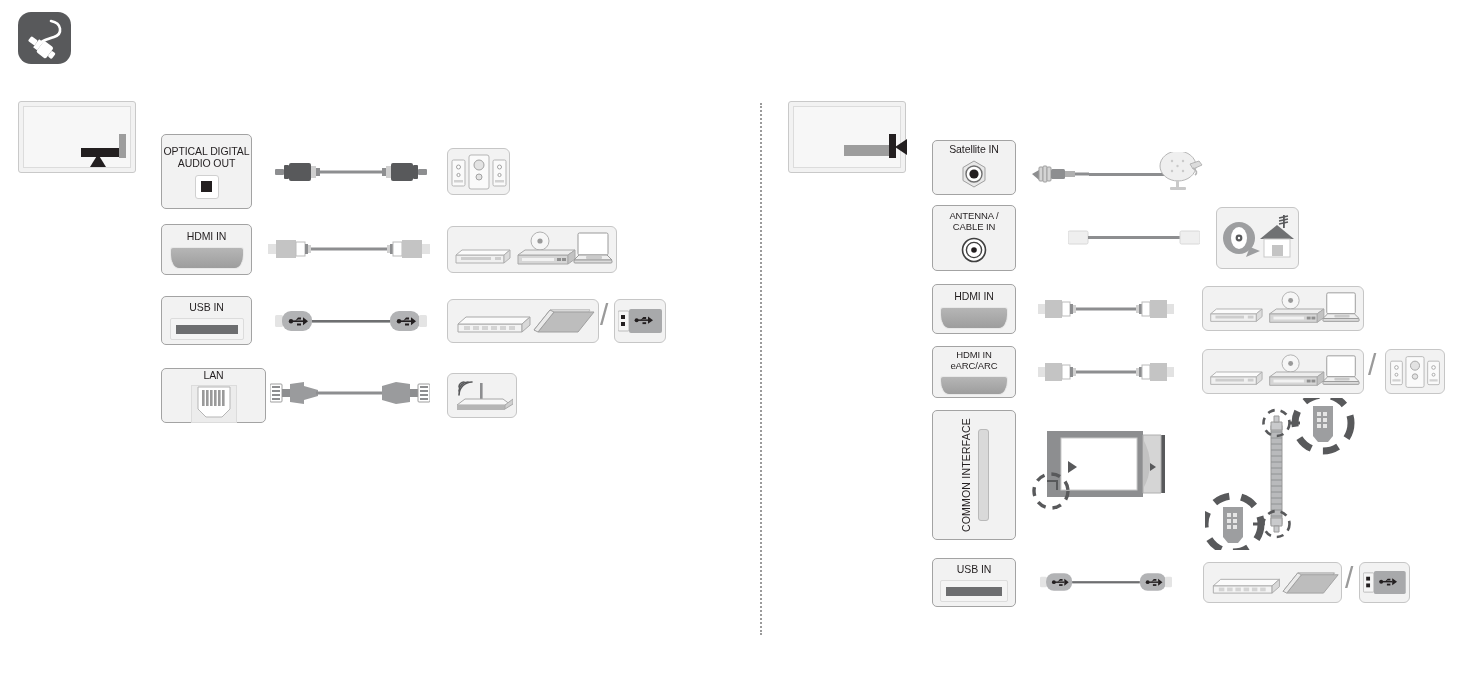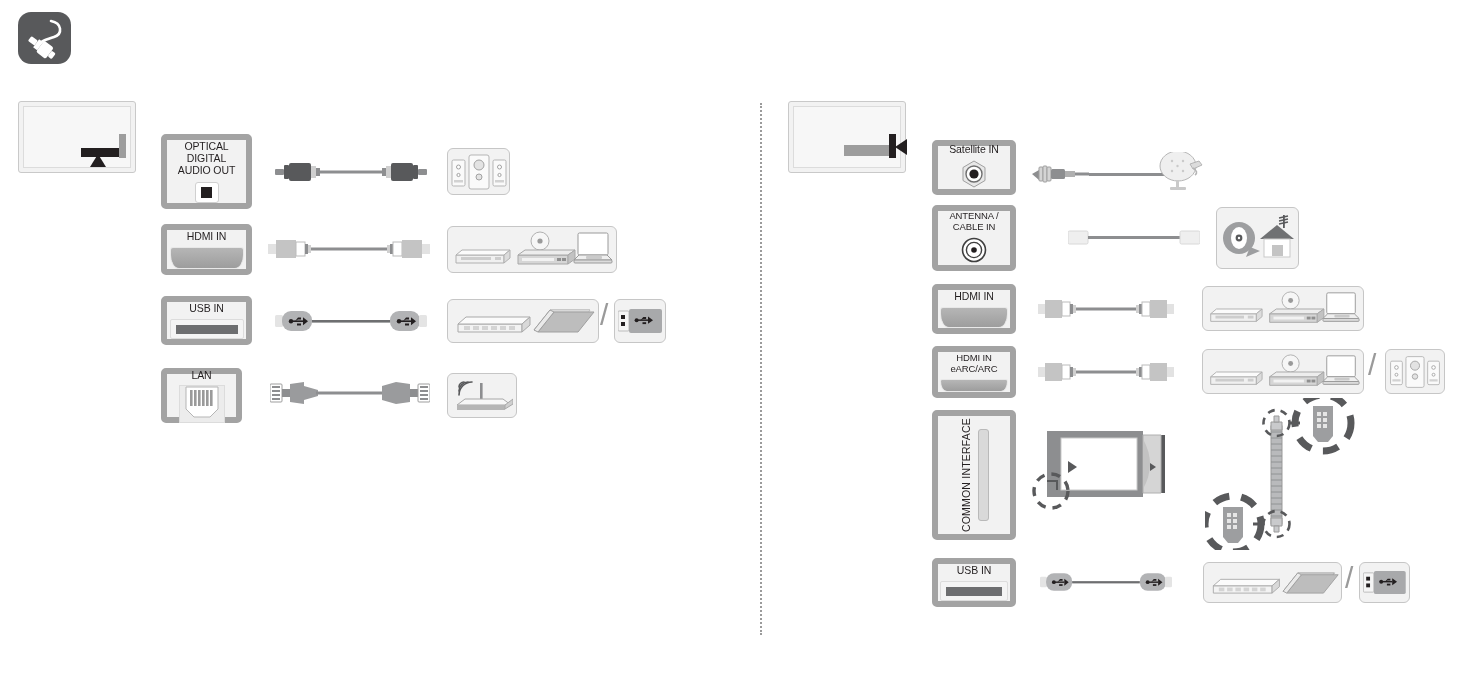--- a/index.html
+++ b/index.html
@@ -35,21 +35,21 @@
     width:100%;height:100%;
     border:1px solid #dcdcdc;
     background:#f7f7f7;
     box-sizing:border-box;
     position:relative;
   }
 
   
   .port{
     background:#f2f2f2;
-    border:6px solid #a3a3a3;
+    border:1px solid #a3a3a3;
     border-radius:5px;
     box-sizing:border-box;
     display:flex;
     flex-direction:column;
     align-items:center;
     justify-content:center;
   }
   .port-label{
     font-size:10.5px;
     line-height:12px;
@@ -289,21 +289,21 @@
     <g fill="#231f20" transform="translate(17,9)">
       <rect x="0" y="3.4" width="13" height="1.5"></rect>
       <path d="M13 0.6 l5 3.6 l-5 3.6 z"></path>
       <circle cx="1.6" cy="4.2" r="2"></circle>
       <path d="M5.5 4.2 l2.8 -3.2 h2.8 v1.9 h-2.8 z"></path>
       <rect x="7.5" y="6.2" width="3.6" height="1.9"></rect>
     </g>
   </svg>
 </div>
 
-<div class="abs port" style="left:161px;top:368px;width:81px;height:55px;">
+<div class="abs port" style="left:161px;top:368px;width:105px;height:55px;">
   <div class="port-label">LAN</div>
   <div class="jack-lan">
     <svg width="40" height="36" viewBox="0 0 40 36">
       <path d="M4 1 h32 v22 l-8 8 h-16 l-8 -8 z" fill="#ffffff" stroke="#b5b5b5"></path>
       <g fill="#9a9a9a">
         <rect x="8" y="4" width="2.6" height="16"></rect>
         <rect x="12" y="4" width="2.6" height="16"></rect>
         <rect x="16" y="4" width="2.6" height="16"></rect>
         <rect x="20" y="4" width="2.6" height="16"></rect>
         <rect x="24" y="4" width="2.6" height="16"></rect>

